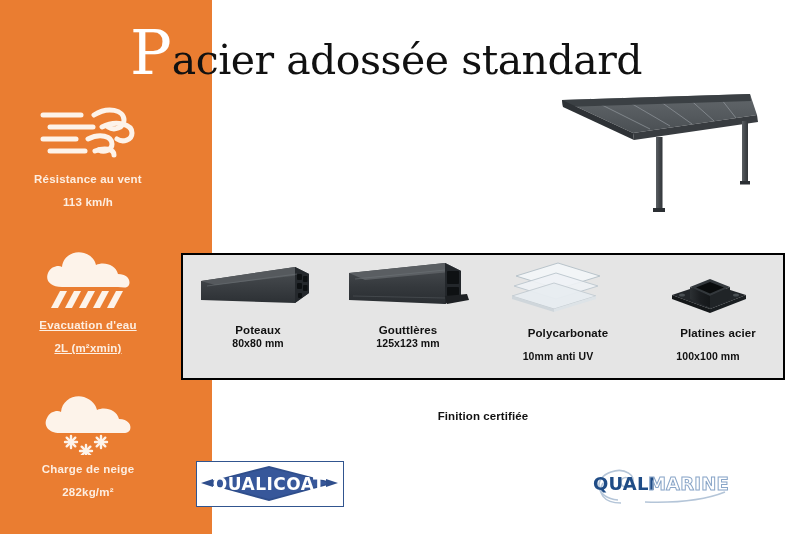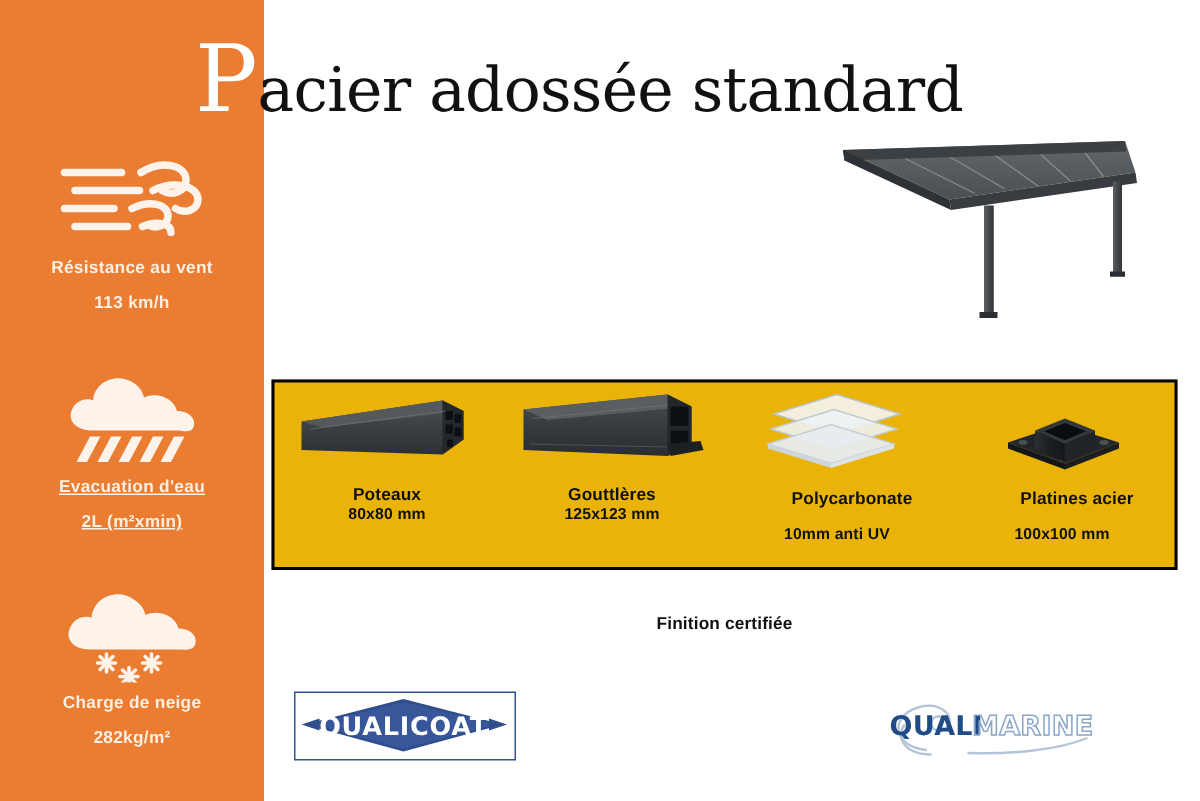--- a/index.html
+++ b/index.html
@@ -18,20 +18,21 @@
     overflow: hidden;
   }
 
   
   #sidebar {
     position: absolute;
     left: 0; top: 0;
     width: 176px;
     height: 534px;
     background: #ea7d31;
+    padding-left: 36px;
   }
   .spec-block {
     position: absolute;
     left: 0;
     width: 176px;
     text-align: center;
     color: #fdf0e4;
   }
   .spec-icon {
     height: 66px;
@@ -92,21 +93,21 @@
   }
 
   
   #panel {
     position: absolute;
     left: 181px;
     top: 253px;
     width: 604px;
     height: 127px;
     border: 2.5px solid #000000;
-    background: #eab308;
+    background: #e5e5e5;
     box-sizing: border-box;
     display: flex;
   }
   .product {
     flex: 1 1 0;
     position: relative;
     display: flex;
     flex-direction: column;
     align-items: center;
   }

